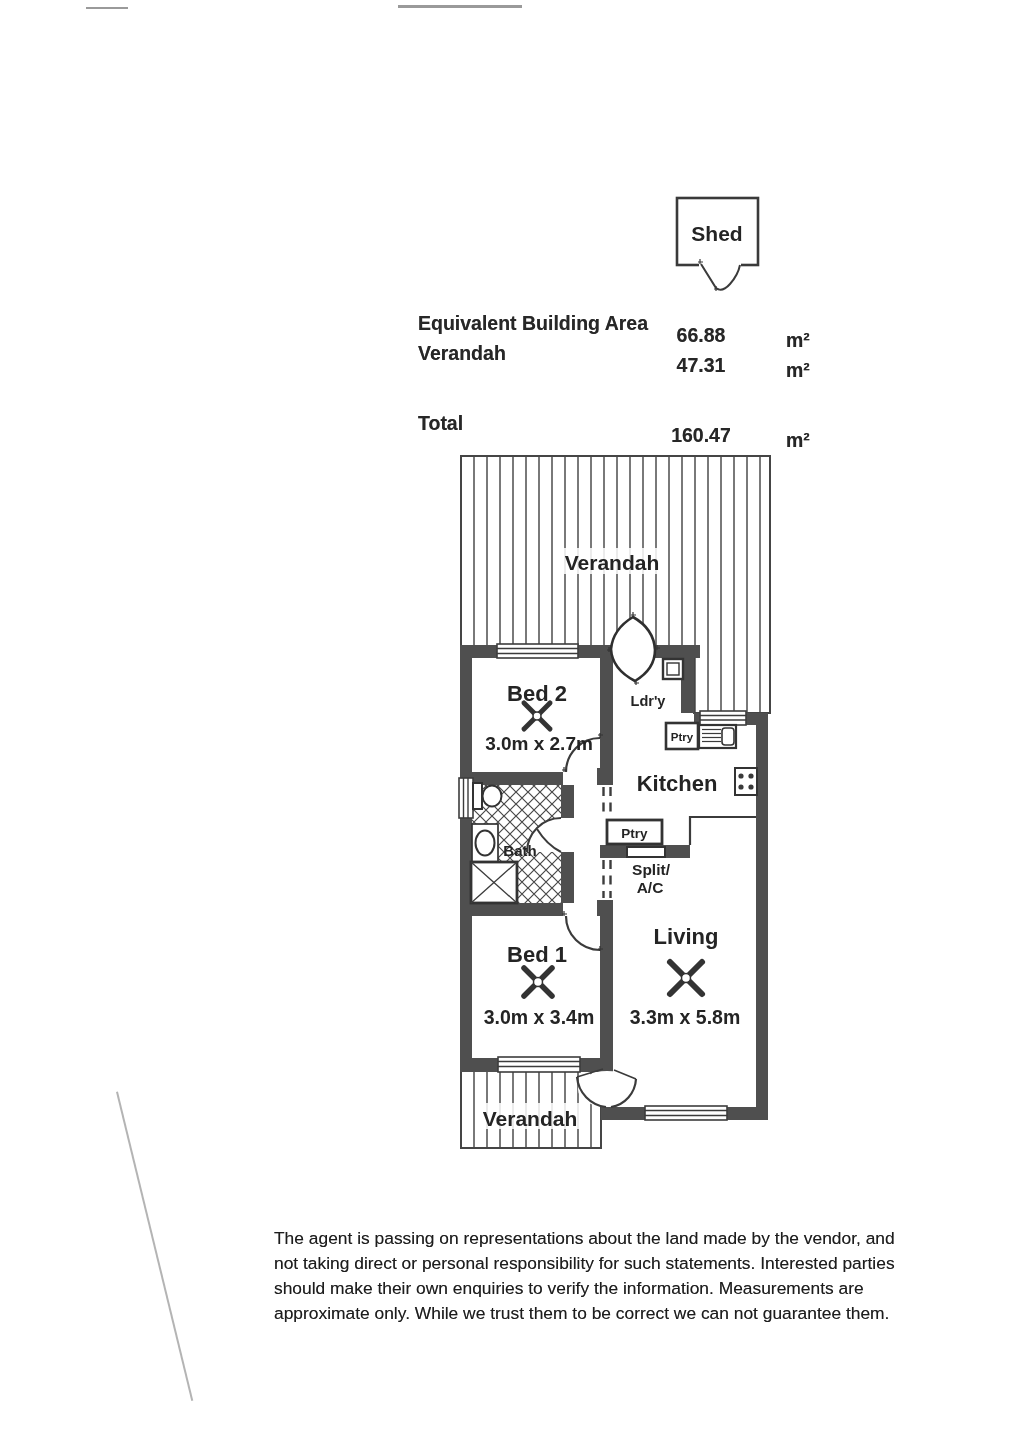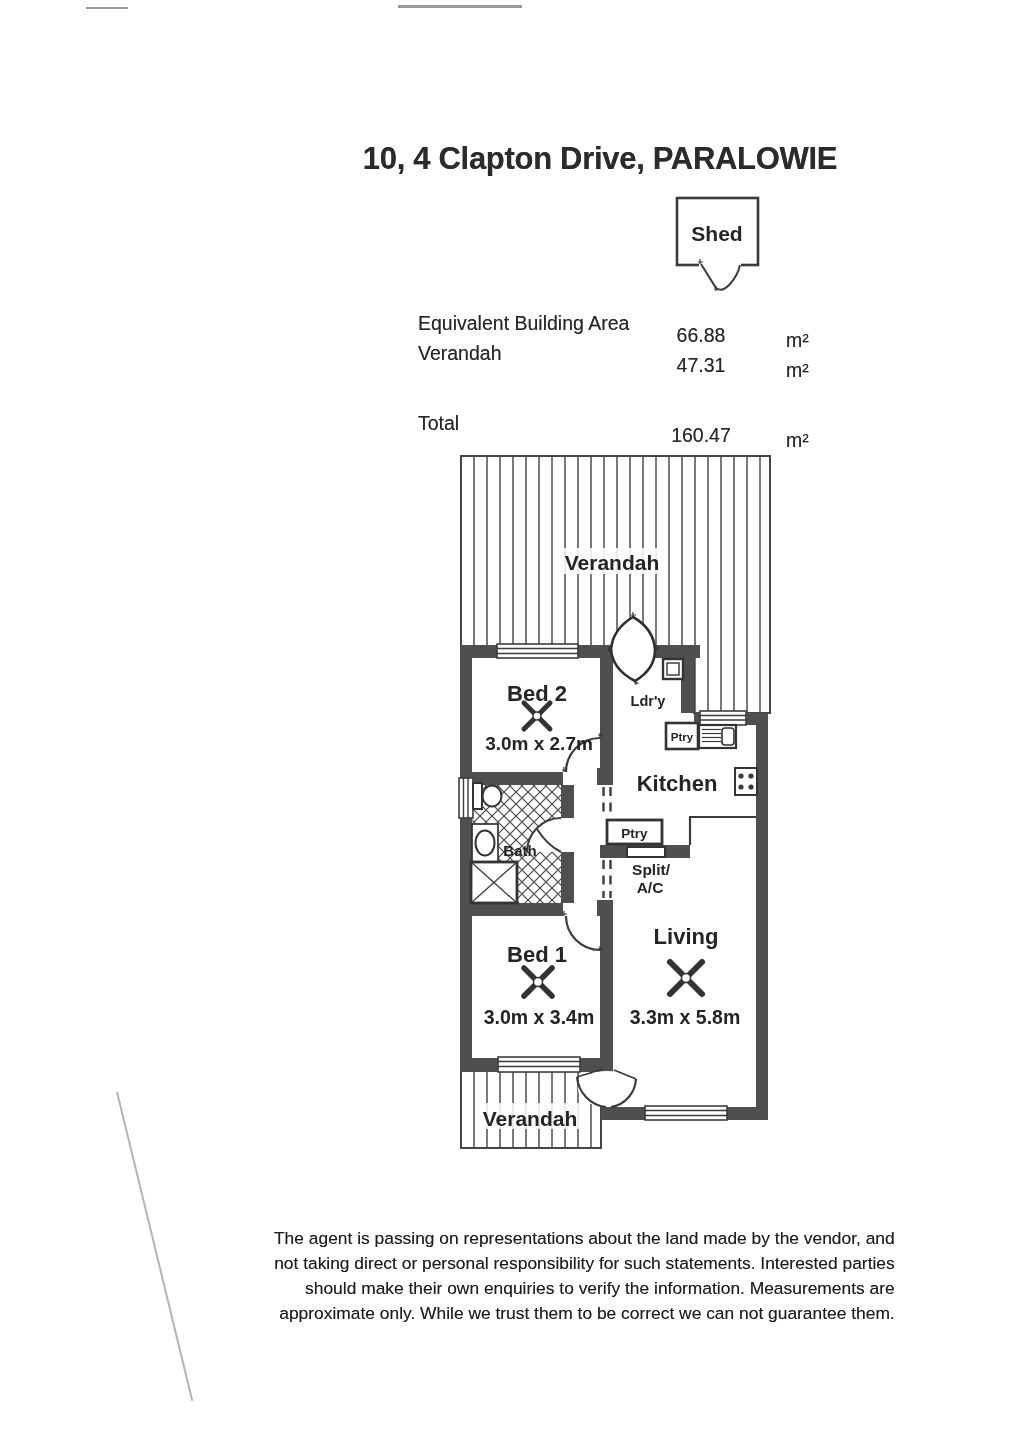--- a/index.html
+++ b/index.html
@@ -1,44 +1,43 @@
 <!DOCTYPE html>
 <html><head>
 <meta charset="utf-8">
 <style>
   html,body{margin:0;padding:0;background:#e8e8e8;}
   .page{position:relative;width:1024px;height:1448px;background:#ffffff;margin:0 auto;
         font-family:"Liberation Sans",sans-serif;overflow:hidden;}
   .abs{position:absolute;}
   .title{left:176px;top:141px;width:848px;text-align:center;font-size:31px;font-weight:bold;
          color:#2b2b2b;letter-spacing:-0.3px;text-shadow:0 0 0.6px rgba(50,50,50,.7);}
-  .arearow{height:24px;font-size:19.5px;font-weight:normal;color:#272727;
+  .arearow{height:24px;font-size:19.5px;font-weight:bold;color:#272727;
            text-shadow:0 0 0.5px rgba(50,50,50,.6);}
   .arealabel{position:absolute;left:418px;top:0;white-space:nowrap;}
   .areavalue{position:absolute;left:630px;top:12px;width:142px;text-align:center;}
   .areaunit{position:absolute;left:786px;top:17px;}
   .disclaimer{left:274px;top:1226px;font-size:17.4px;line-height:1.44;color:#1d1d1d;
-              white-space:pre;text-shadow:0 0 0.5px rgba(40,40,40,.55);text-align:right;}
+              white-space:pre;text-shadow:0 0 0.5px rgba(40,40,40,.55);}
   .scanline{background:#9a9a9a;}
   .diagline{width:2px;height:318px;background:#b4b4b4;transform:rotate(-13.7deg);
             transform-origin:top left;}
   svg text{font-family:"Liberation Sans",sans-serif;font-weight:bold;fill:#242424;}
   .wall{fill:#4f4f4f;}
   .thin{stroke:#3b3b3b;fill:none;}
 </style>
 </head>
 <body>
 
 <div class="page">
 
   <div class="abs scanline" style="left:86px;top:7px;width:42px;height:2px;"></div>
   <div class="abs scanline" style="left:398px;top:5px;width:124px;height:3px;"></div>
   <div class="abs diagline" style="left:116px;top:1092px;"></div>
 
-  <div class="abs title">10, 4 Clapton Drive, PARALOWIE</div>
 
   <svg class="abs" style="left:660px;top:190px;" width="120" height="112" viewBox="660 190 120 112">
     <rect x="677" y="198" width="81" height="67" fill="#ffffff" stroke="#3a3a3a" stroke-width="2.6"></rect>
     <rect x="699" y="261" width="42" height="8" fill="#ffffff"></rect>
     <path d="M701,264 L716,288 Q722,293 730,284 Q738,275 740,265" class="thin" stroke-width="2"></path>
     <path d="M698,262 h5 M700,259 v5 M714,289 h5 M716,286 v5" stroke="#3a3a3a" stroke-width="1.2" fill="none"></path>
     <text x="717" y="241" font-size="21" text-anchor="middle">Shed</text>
   </svg>
 
   <div>

